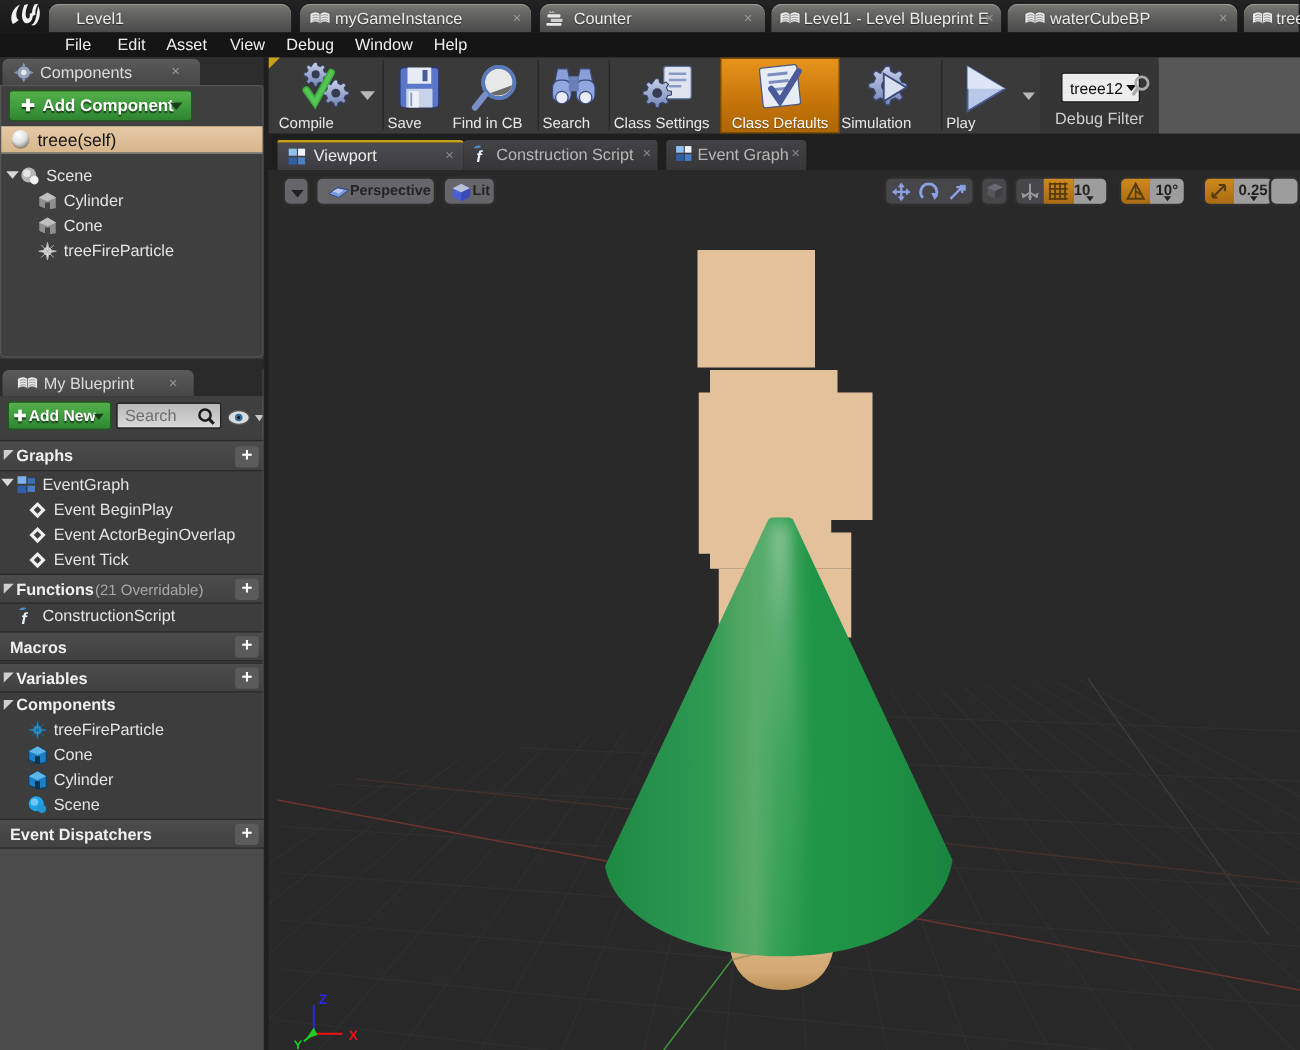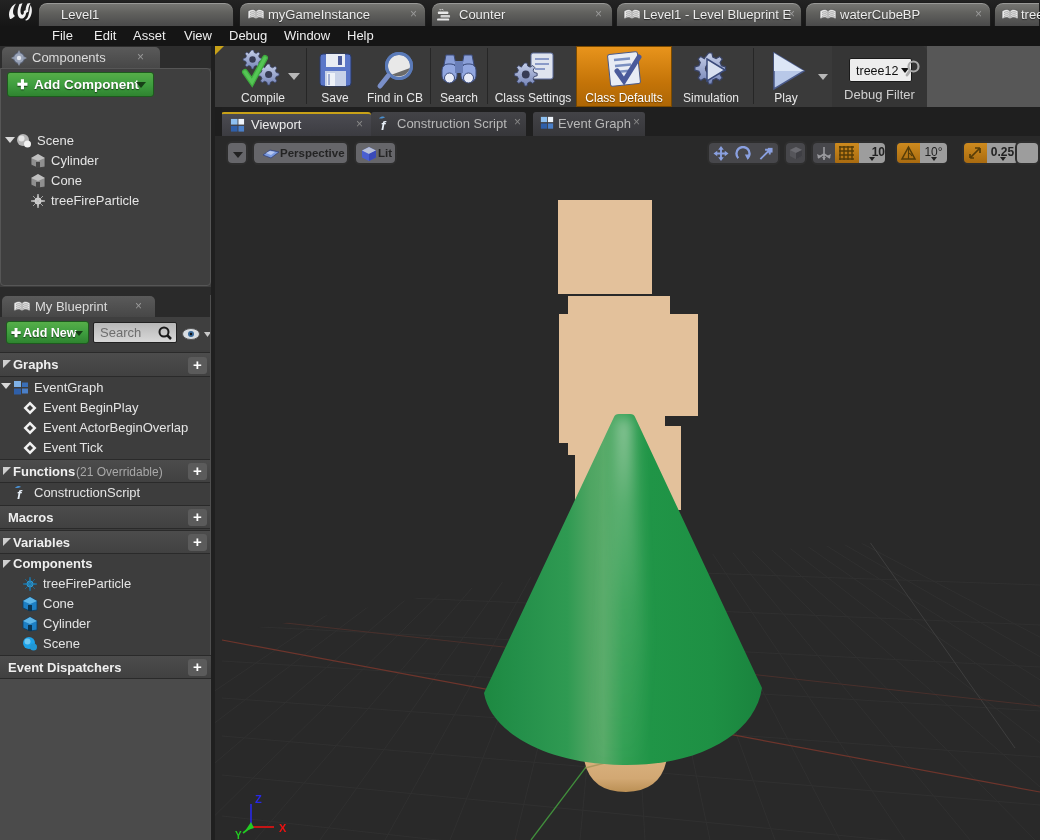--- a/index.html
+++ b/index.html
@@ -19,21 +19,21 @@
 .ptabrow{position:absolute;left:0;width:215px;background:#2d2d2d;}
 .ptab{position:absolute;left:2px;background:linear-gradient(180deg,#5a5a5a,#474747);border-radius:5px 5px 0 0;color:#dcdcdc;font-size:13px;}
 .row{position:absolute;left:0;width:211px;height:20px;color:#e4e4e4;font-size:13px;white-space:nowrap;}
 .hdr{position:absolute;left:0;width:211px;background:linear-gradient(180deg,#4c4c4c,#414141);border-top:1px solid #2a2a2a;border-bottom:1px solid #2a2a2a;color:#efefef;font-size:13px;font-weight:bold;}
 .plus{position:absolute;right:4px;width:19px;height:17px;background:#5b5b5b;border-radius:3px;color:#fff;font-size:15px;font-weight:bold;text-align:center;line-height:16px;}
 .tri{position:absolute;left:3px;width:0;height:0;border-left:8px solid #cfcfcf;border-bottom:8px solid transparent;}
 .greenbtn{position:absolute;background:linear-gradient(180deg,#56ae49 0%,#3f9e3f 50%,#2f8430 100%);border:1px solid #1d5a1d;border-radius:3px;color:#fff;font-weight:bold;text-shadow:0 1px 1px #00000099;white-space:nowrap;}
 
 #toolbar{position:absolute;top:46px;left:215px;width:825px;height:61px;background:#3a3a3a;}
 #toolbar .lighter{position:absolute;right:0;top:0;width:113px;height:61px;background:#575757;}
-.tbtn{position:absolute;text-align:center;color:#e8e8e8;font-size:12px;}
+.tbtn{position:absolute;color:#e8e8e8;font-size:12px;}
 .tbtn .cap{position:absolute;bottom:1px;width:100%;white-space:nowrap;}
 .tsep{position:absolute;top:2px;width:1px;height:56px;background:#262626;}
 
 #doctabs{position:absolute;top:107px;left:215px;width:825px;height:29px;background:#1f1f1f;}
 .dtab{position:absolute;top:5px;height:24px;color:#b8b8b8;font-size:13px;background:linear-gradient(180deg,#434347,#37373a);border-radius:3px 3px 0 0;}
 .dtab.active{background:linear-gradient(180deg,#4b4b52,#3c3c41);border-top:2px solid #c8a118;color:#ececec;}
 .dtab .x{position:absolute;top:3px;color:#888;font-size:12px;}
 
 #viewport{position:absolute;top:136px;left:215px;width:825px;height:704px;background:#292929;}
 #vpseam{position:absolute;top:107px;left:215px;width:7px;height:733px;background:#1e1e1e;}
@@ -176,20 +176,27 @@
       </svg>
       <span class="abs" style="left:30px;top:3px">Components</span>
       <span class="abs" style="left:135px;top:3px;color:#999;font-size:12px">×</span>
     </div>
     
     <div class="abs" style="top:22px;left:0;width:211px;height:218px;background:#3f3f3f;border:1px solid #565656;border-radius:0 4px 4px 4px;"></div>
     <div class="greenbtn" style="top:26px;left:7px;width:147px;height:25px;font-size:14px;">
       <span class="abs" style="left:9px;top:4px;font-size:13px">✚</span>
         <span class="abs" style="left:26px;top:4px;font-size:13.5px">Add Component</span>
       <span class="abs" style="right:7px;top:9px;width:0;height:0;border-left:5px solid transparent;border-right:5px solid transparent;border-top:6px solid #173f17;"></span>
+    </div>
+    <div class="abs" style="top:55px;left:1px;width:209px;height:22px;background:linear-gradient(180deg,#e5c9a4,#d8b68c);border-bottom:1px solid #8a8a8a;">
+      <svg class="abs" style="left:7px;top:2px" width="17" height="17">
+          <circle cx="8.5" cy="9" r="7" fill="#222" opacity="0.35"></circle>
+          <circle cx="8.5" cy="8" r="7" fill="url(#ballg)"></circle>
+        </svg>
+      <span class="abs" style="left:29px;top:3px;color:#141414;font-size:14px">treee(self)</span>
     </div>
     
     <div class="row" style="top:85px">
       <span class="abs" style="left:5px;top:6px;width:0;height:0;border-left:5px solid transparent;border-right:5px solid transparent;border-top:6px solid #d8d8d8;"></span>
       <svg class="abs" style="left:16px;top:2px" width="15" height="16">
           <use href="#spheresgray"></use>
         </svg>
       <span class="abs" style="left:37px;top:2px">Scene</span>
     </div>
     <div class="row" style="top:105px">
@@ -639,33 +646,33 @@
         <path d="M8 1 L8 8 M8 8 L2 12 M8 8 L14 12 M8 8 L8 14" stroke="#9a9a9e" stroke-width="1.6"></path>
         <path d="M2 12 L1 8 L5 10 Z M14 12 L15 8 L11 10 Z M8 14 L6 11 L10 11 Z" fill="#9a9a9e"></path>
       </svg>
       <div class="abs" style="left:22px;top:0;width:24px;height:20px;background:linear-gradient(180deg,#cd8a1e,#a96b10);border-radius:1px">
         <svg class="abs" style="left:3px;top:2px" width="17" height="16" viewBox="0 0 17 16">
           <g stroke="#553c08" stroke-width="1.4">
               <path d="M1 2 H16 M1 6 H16 M1 10 H16 M1 14 H16 M2 1 V15 M6 1 V15 M10 1 V15 M14 1 V15"></path>
             </g>
         </svg>
       </div>
-      <div class="abs" style="left:46px;top:0;width:26px;height:20px;background:#9d9d9d;color:#222;font-weight:bold;font-size:12px;text-align:right;border-radius:0 4px 4px 0">
+      <div class="abs" style="left:46px;top:0;width:26px;height:20px;background:#9d9d9d;color:#222;font-weight:bold;font-size:12px;text-align:left;border-radius:0 4px 4px 0">
         <span style="position:relative;top:2px">10</span>
         <span class="abs" style="left:10px;top:14px;width:0;height:0;border-left:3.5px solid transparent;border-right:3.5px solid transparent;border-top:4px solid #222"></span>
       </div>
     </div>
     <div class="vgrp" style="left:680px;width:52px;height:24px">
       <div class="abs" style="left:0;top:0;width:23px;height:20px;background:linear-gradient(180deg,#cd8a1e,#a96b10);border-radius:4px 0 0 4px">
         <svg class="abs" style="left:3px;top:2px" width="17" height="16" viewBox="0 0 17 16">
           <path d="M8.5 2 L15 14 L2 14 Z" fill="none" stroke="#553c08" stroke-width="1.5"></path>
           <path d="M8.5 2 L8.5 14 M8.5 8 A 5 5 0 0 1 12 11" stroke="#553c08" stroke-width="1.2" fill="none"></path>
         </svg>
       </div>
-      <div class="abs" style="left:23px;top:0;width:27px;height:20px;background:#9d9d9d;color:#222;font-weight:normal;font-size:12px;text-align:center;border-radius:0 4px 4px 0">
+      <div class="abs" style="left:23px;top:0;width:27px;height:20px;background:#9d9d9d;color:#222;font-weight:bold;font-size:12px;text-align:center;border-radius:0 4px 4px 0">
         <span style="position:relative;top:2px">10°</span>
         <span class="abs" style="left:11px;top:14px;width:0;height:0;border-left:3.5px solid transparent;border-right:3.5px solid transparent;border-top:4px solid #222"></span>
       </div>
     </div>
     <div class="vgrp" style="left:747px;width:56px;height:24px">
       <div class="abs" style="left:0;top:0;width:23px;height:20px;background:linear-gradient(180deg,#cd8a1e,#a96b10);border-radius:4px 0 0 4px">
         <svg class="abs" style="left:3px;top:2px" width="17" height="16" viewBox="0 0 17 16">
           <path d="M3 13 L13 3 M13 3 L8 3 M13 3 L13 8 M3 13 L3 9 M3 13 L7 13" stroke="#553c08" stroke-width="1.7" fill="none"></path>
         </svg>
       </div>

